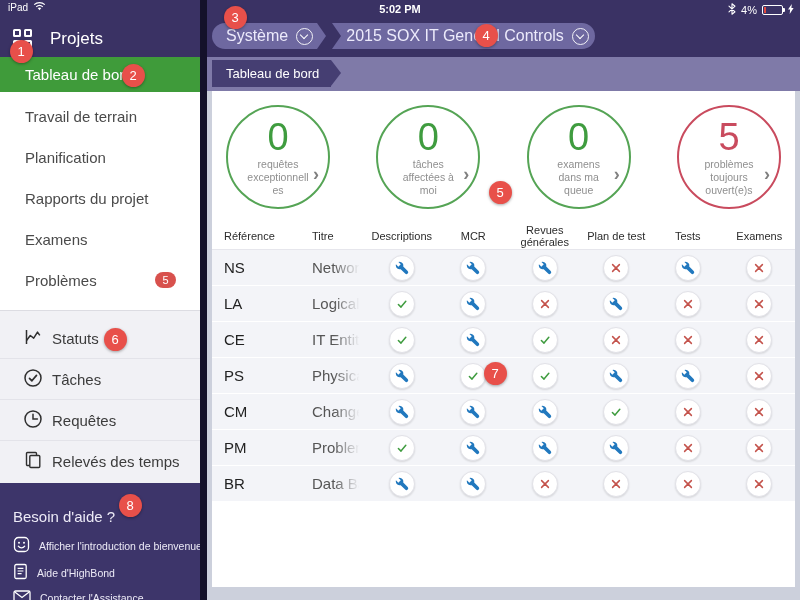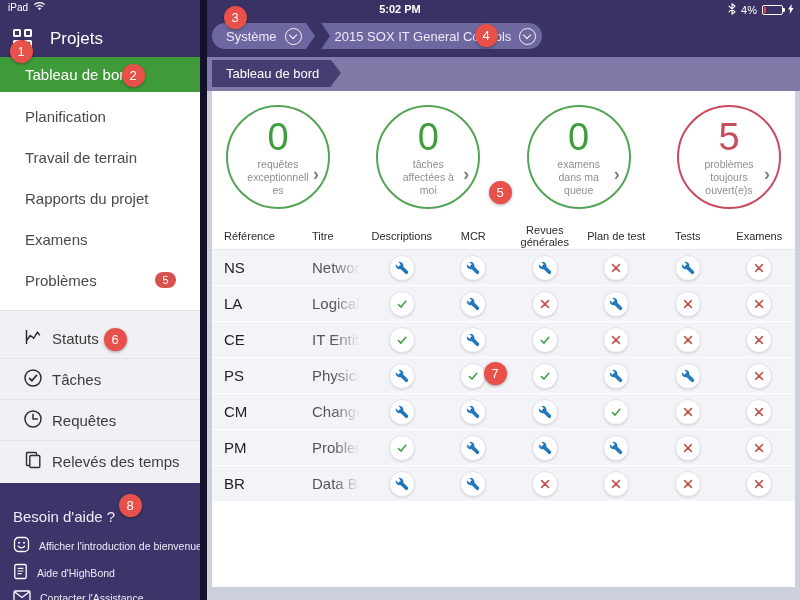--- a/index.html
+++ b/index.html
@@ -32,21 +32,21 @@
   .tool-item svg { flex:0 0 auto; }
   .help { position:absolute; left:0; top:483px; width:200px; height:117px; background:#3d356a; color:#eceaf6; padding:25px 8px 0 13px; }
   .help-title { font-size:15px; margin-bottom:11px; }
   .help-item { display:flex; align-items:center; gap:9px; font-size:10.5px; margin-bottom:8px; white-space:nowrap; }
   .divider { position:absolute; left:200px; top:0; width:7px; height:600px; background:#14112a; }
 
   
   .main { position:absolute; left:207px; top:0; width:593px; height:600px; background:#ccd0dc; }
   .main-nav { height:57px; background:#3a3264; position:relative; }
   .breadcrumbs { position:absolute; left:5px; top:23px; display:flex; height:26px; }
-  .chip { background:#6e68a0; color:#eceafb; font-size:13px; display:flex; align-items:center; gap:8px; height:26px; position:relative; }
+  .chip { background:#6e68a0; color:#eceafb; font-size:16px; display:flex; align-items:center; gap:8px; height:26px; position:relative; }
   .chip1 { border-radius:13px 0 0 13px; padding:0 4px 0 14px; }
   .chip1:after { content:""; position:absolute; right:-9px; top:0; border-left:9px solid #6e68a0; border-top:13px solid transparent; border-bottom:13px solid transparent; }
   .chip2 { margin-left:15px; border-radius:0 13px 13px 0; padding:0 6px 0 14px; }
   .chip2:before { content:""; position:absolute; left:0; top:0; border-left:9px solid #3a3264; border-top:13px solid transparent; border-bottom:13px solid transparent; }
   .chev-circle { width:17px; height:17px; border:1.5px solid rgba(255,255,255,.9); border-radius:50%; position:relative; flex:0 0 auto; }
   .chev-circle:after { content:""; position:absolute; left:4px; top:3.5px; width:5px; height:5px; border-right:1.5px solid #fff; border-bottom:1.5px solid #fff; transform:rotate(45deg); }
   .band { height:34px; background:#7f7aa8; position:relative; }
   .section-chip { position:absolute; left:5px; top:3px; height:27px; background:#453e72; color:#fff; font-size:13px; display:flex; align-items:center; padding:0 12px 0 14px; }
   .section-chip:after { content:""; position:absolute; right:-10px; top:0; border-left:10px solid #453e72; border-top:13.5px solid transparent; border-bottom:13.5px solid transparent; }
   .content { padding:0 5px; }
@@ -116,24 +116,24 @@
             <span></span>
           </span>
         <span class="projets-label">Projets</span>
       </div>
     </div>
     <div class="selected-item">
       <span>Tableau de bord</span>
     </div>
     <div class="nav-white" id="nav-white">
         <div class="nav-item">
+          <span>Travail de terrain</span>
+        </div>
+        <div class="nav-item">
           <span>Planification</span>
-        </div>
-        <div class="nav-item">
-          <span>Travail de terrain</span>
         </div>
         <div class="nav-item">
           <span>Rapports du projet</span>
         </div>
         <div class="nav-item">
           <span>Examens</span>
         </div>
         <div class="nav-item">
           <span>Problèmes</span>
           <span class="nav-badge">5</span>

